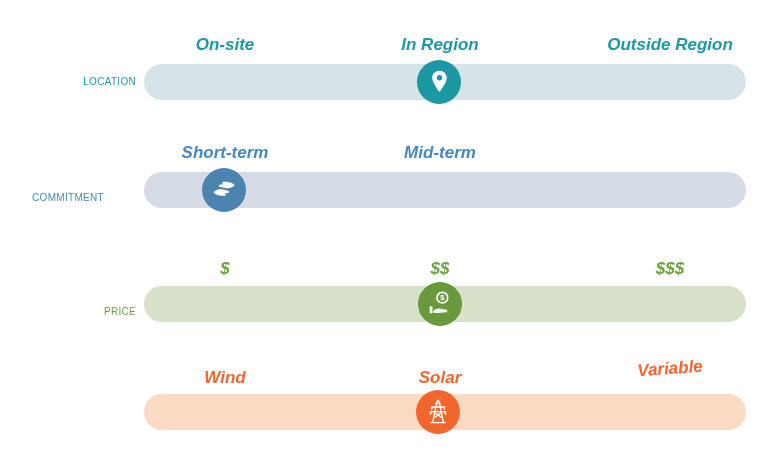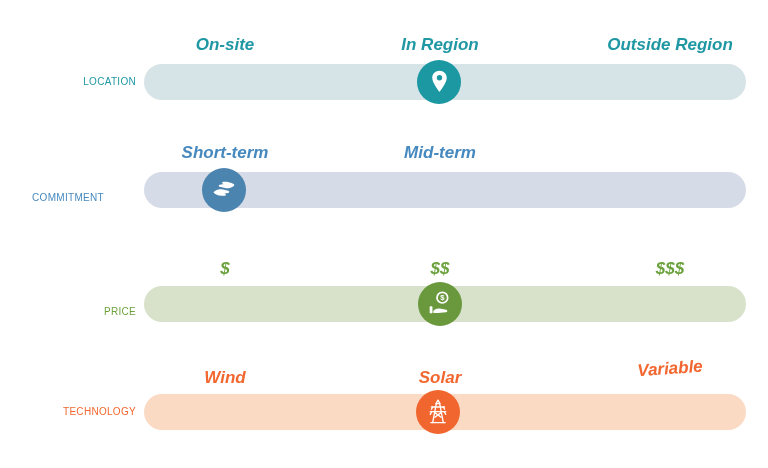--- a/index.html
+++ b/index.html
@@ -91,21 +91,20 @@
     <span>
       <svg width="32" height="32" viewBox="0 0 48 48">
         <circle cx="27.5" cy="14.5" r="8" fill="none" stroke="#ffffff" stroke-width="2.6"></circle>
         <text x="27.5" y="18.6" text-anchor="middle" font-size="11.5" font-weight="bold" fill="#ffffff" font-family="Liberation Sans, sans-serif">$</text>
         <rect x="8.5" y="27.5" width="4.2" height="10.5" rx="1.3" fill="#ffffff"></rect>
         <path d="M15 37.5c-1.4-.4-1.7-2.4-.4-3.8 2.2-2.5 5.5-3.5 8.9-2.9l9.8 1.9c2.4.5 2.2 3.6-.3 3.8l-8 .7c-3.5.3-7.6.7-10 .3z" fill="#ffffff"></path>
       </svg>
     </span>
   </div>
 
-  <div class="cat tec-text r4-cat">TECHNOLOGY</div>
   <span class="opt tec-text r4-opts c1">Wind</span>
   <span class="opt tec-text r4-opts c2">Solar</span>
   <span class="opt tec-text tilt r4-opt-tilt c3">Variable</span>
   <div class="track tec-track r4-track"></div>
   <div class="marker tec-marker r4-marker m-c2-c">
     <span>
       <svg width="30" height="30" viewBox="0 0 48 48">
         <g stroke="#ffffff" stroke-width="2.1" fill="none" stroke-linecap="round" stroke-linejoin="round">
           <path d="M24 5l-3.2 5.5h6.4z"></path>
           <path d="M13.5 16h21"></path>

